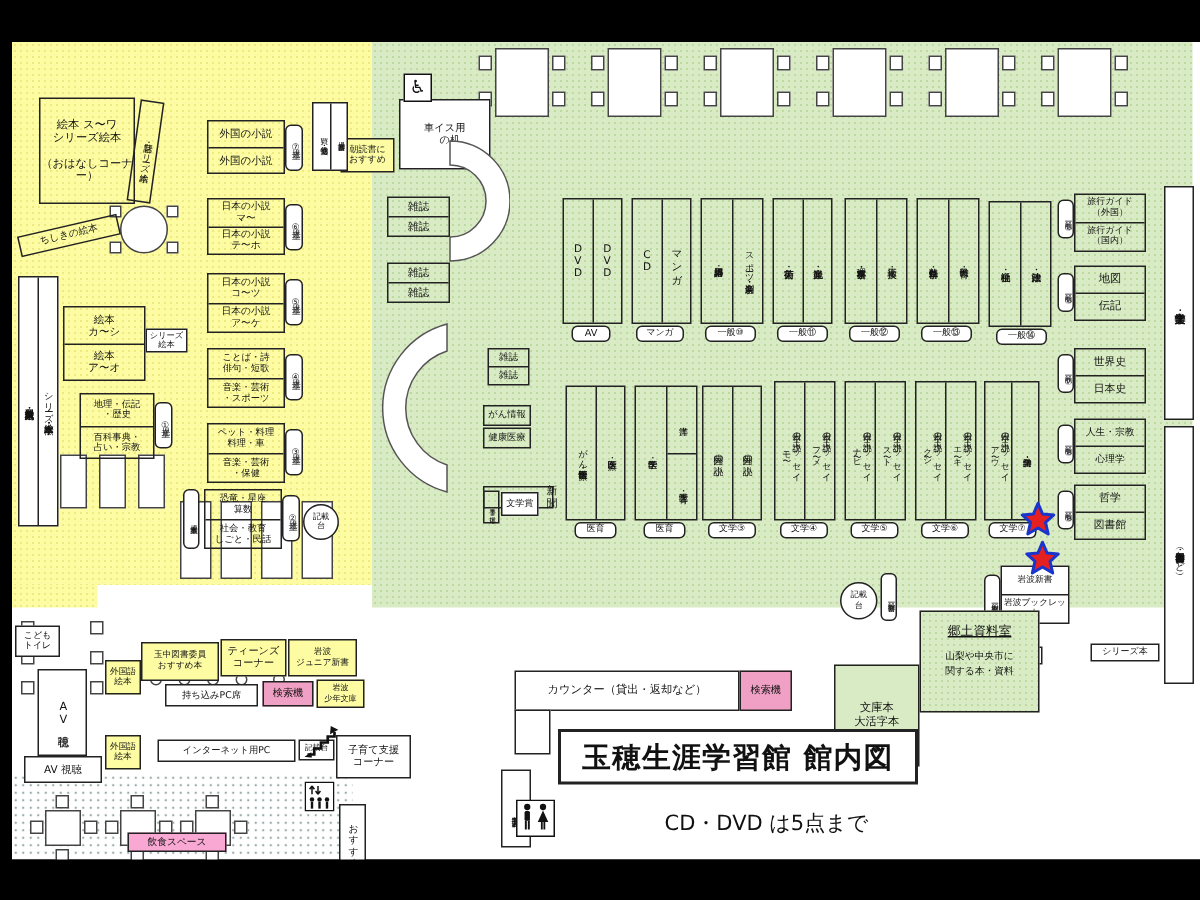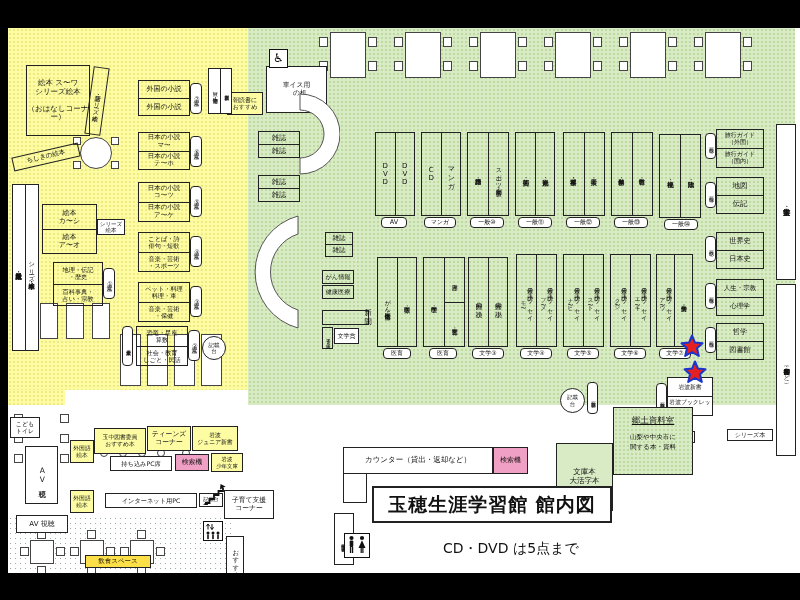--- a/index.html
+++ b/index.html
@@ -188,34 +188,34 @@
       <div class="bx" style="left: 175px; top: 418px; width: 34px; height: 17px; font-size: 6.8px; background: rgb(240, 160, 196);">検索機</div>
       <div class="bx" style="left: 211px; top: 417px; width: 32px; height: 19px; font-size: 5.4px; background: rgb(253, 252, 163);">岩波
 少年文庫</div>
       <div class="bx v" style="left: 25px; top: 410px; width: 33px; height: 58px; font-size: 7.5px; background: rgb(255, 255, 255);">AV視聴</div>
       <div class="bx" style="left: 70px; top: 454px; width: 24px; height: 23px; font-size: 5.8px; background: rgb(253, 252, 163);">外国語
 絵本</div>
       <div class="bx" style="left: 105px; top: 457px; width: 92px; height: 15px; font-size: 6.2px; background: rgb(255, 255, 255);">インターネット用PC</div>
       <div class="bx" style="left: 199px; top: 457px; width: 24px; height: 14px; font-size: 5.2px; background: rgb(255, 255, 255);">記載台</div>
       <div class="bx" style="left: 224px; top: 454px; width: 50px; height: 29px; font-size: 6.8px; background: rgb(255, 255, 255);">子育て支援
 コーナー</div>
-      <div class="bx" style="left: 16px; top: 479px; width: 52px; height: 18px; font-size: 7px; background: rgb(255, 255, 255);">AV 視聴</div>
+      <div class="bx" style="left: 16px; top: 468px; width: 52px; height: 18px; font-size: 7px; background: rgb(255, 255, 255);">AV 視聴</div>
       <div class="bx v" style="left: 226px; top: 500px; width: 18px; height: 48px; font-size: 6.5px; background: rgb(255, 255, 255);">おすすめ展示</div>
-      <div class="bx" style="left: 85px; top: 519px; width: 66px; height: 13px; font-size: 6.5px; background: #fde047;">飲食スペース</div>
+      <div class="bx" style="left: 85px; top: 519px; width: 66px; height: 13px; font-size: 6.5px; background: #f9a8d4;">飲食スペース</div>
       <div class="bx" style="left: 266px; top: 30px; width: 61px; height: 47px; font-size: 6.8px; background: rgb(255, 255, 255);">車イス用
 　の机</div>
       <div class="bx" style="left: 227px; top: 56px; width: 36px; height: 23px; font-size: 6px; background: rgb(253, 252, 163);">朝読書に
 おすすめ</div>
       <div class="bx cols" style="left: 208px; top: 32px; width: 24px; height: 46px; font-size: 5px; background: rgb(255, 255, 255);"><div class="col"><div class="cell">買い物・交通・他</div></div><div class="col bl"><div class="cell">児童新書</div></div></div>
       <div class="bx rows" style="left: 258px; top: 95px; width: 42px; height: 27px; font-size: 7.2px;"><div class="row">雑誌</div><div class="row bt">雑誌</div></div>
       <div class="bx rows" style="left: 258px; top: 139px; width: 42px; height: 27px; font-size: 7.2px;"><div class="row">雑誌</div><div class="row bt">雑誌</div></div>
       <div class="bx rows" style="left: 325px; top: 196px; width: 28px; height: 25px; font-size: 6.5px;"><div class="row">雑誌</div><div class="row bt">雑誌</div></div>
       <div class="bx" style="left: 322px; top: 234px; width: 32px; height: 14px; font-size: 6.2px;">がん情報</div>
       <div class="bx" style="left: 322px; top: 249px; width: 32px; height: 14px; font-size: 6.2px;">健康医療</div>
-      <div class="bx" style="left: 322px; top: 274px; width: 32px; height: 15px; font-size: 7.2px; padding-left: 45px;">新聞</div>
+      <div class="bx" style="left: 322px; top: 288px; width: 32px; height: 15px; font-size: 7.2px; padding-left: 45px;">新聞</div>
       <div class="bx v" style="left: 322px; top: 291px; width: 11px; height: 22px; font-size: 4.2px;">子育て応援</div>
       <div class="bx" style="left: 334px; top: 292px; width: 25px; height: 16px; font-size: 6px; background: rgb(255, 255, 255);">文学賞</div>
       <div class="bx cols" style="left: 375px; top: 96px; width: 40px; height: 84px; font-size: 7px;"><div class="col"><div class="cell">DVD</div></div><div class="col bl"><div class="cell">DVD</div></div></div>
       <div class="bx tag" style="left: 381px; top: 181px; width: 26px; height: 11px; font-size: 6.5px; background: rgb(255, 255, 255);">AV</div>
       <div class="bx cols" style="left: 421px; top: 96px; width: 40px; height: 84px; font-size: 7px;"><div class="col"><div class="cell">CD</div></div><div class="col bl"><div class="cell">マンガ</div></div></div>
       <div class="bx tag" style="left: 424px; top: 181px; width: 32px; height: 11px; font-size: 6px; background: rgb(255, 255, 255);">マンガ</div>
       <div class="bx cols" style="left: 467px; top: 96px; width: 42px; height: 84px; font-size: 6px;"><div class="col"><div class="cell">日本語・外国語</div></div><div class="col bl"><div class="cell">スポーツ・音楽・演劇</div></div></div>
       <div class="bx tag" style="left: 470px; top: 181px; width: 34px; height: 11px; font-size: 6px; background: rgb(255, 255, 255);">一般⑩</div>
       <div class="bx cols" style="left: 515px; top: 96px; width: 40px; height: 84px; font-size: 6.5px;"><div class="col"><div class="cell">芸術・美術</div></div><div class="col bl"><div class="cell">観光・産業</div></div></div>
       <div class="bx tag" style="left: 518px; top: 181px; width: 34px; height: 11px; font-size: 6px; background: rgb(255, 255, 255);">一般⑪</div>

